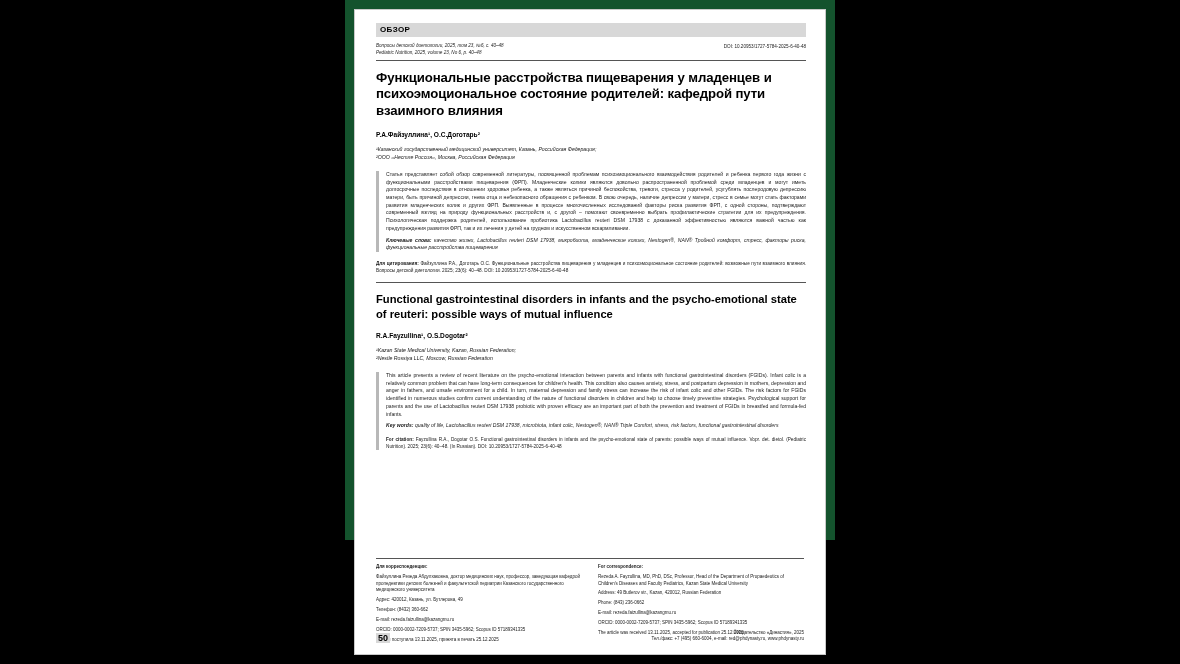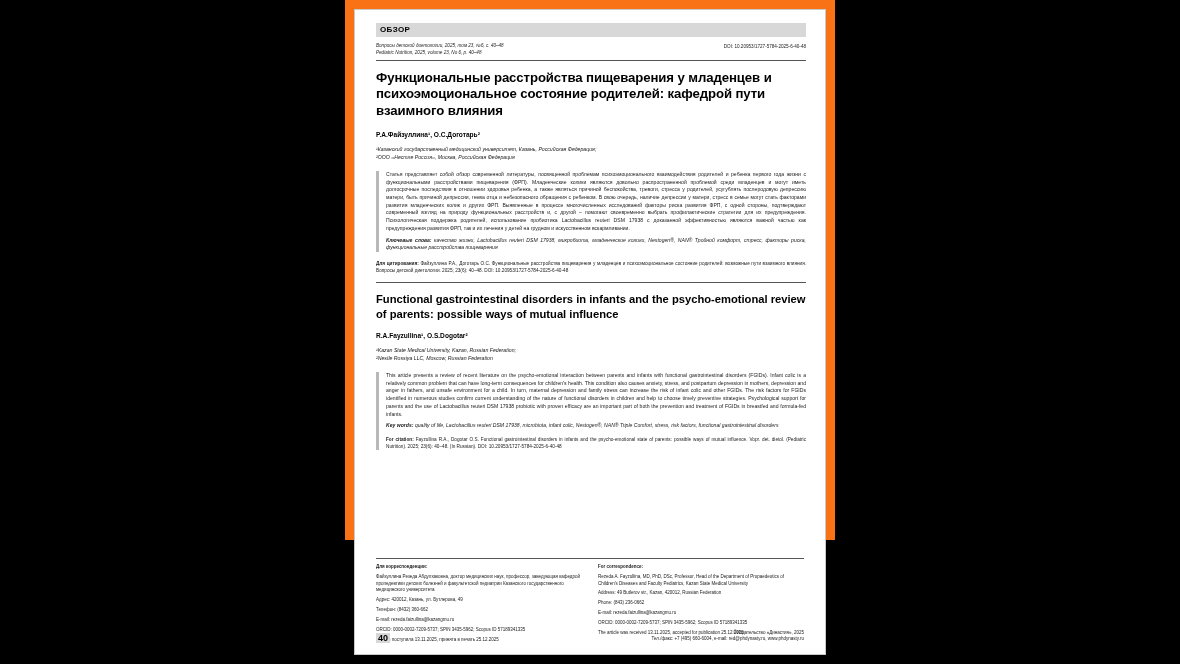--- a/index.html
+++ b/index.html
@@ -15,21 +15,21 @@
     width: 1180px;
     height: 664px;
     background: #000000;
   }
   .page {
     position: absolute;
     left: 345px;
     top: 0px;
     width: 490px;
     height: 540px;
-    background: #f97316;
+    background: #14532d;
     box-sizing: border-box;
   }
   .sheet {
     position: absolute;
     left: 9px;
     top: 9px;
     width: 472px;
     height: 646px;
     background: #ffffff;
     border: 1px solid #c9c9c9;
@@ -247,21 +247,21 @@
               <span>качество жизни, Lactobacillus reuteri DSM 17938, микробиота, младенческие колики, Nestogen®, NAN® Тройной комфорт, стресс, факторы риска, функциональные расстройства пищеварения</span>
             </div>
           </div>
         </div>
 
         <div class="cite-block">
           <b>Для цитирования:</b>
           <span>Файзуллина Р.А., Доготарь О.С. Функциональные расстройства пищеварения у младенцев и психоэмоциональное состояние родителей: возможные пути взаимного влияния. Вопросы детской диетологии. 2025; 23(6): 40–48. DOI: 10.20953/1727-5784-2025-6-40-48</span>
         </div>
 
-        <h2 class="title-en">Functional gastrointestinal disorders in infants and the psycho-emotional review of parents: possible ways of mutual influence</h2>
+        <h2 class="title-en">Functional gastrointestinal disorders in infants and the psycho-emotional state of reuteri: possible ways of mutual influence</h2>
 
         <div class="authors">R.A.Fayzullina¹, O.S.Dogotar²</div>
 
         <div class="affil" style="white-space: pre-line;">¹Kazan State Medical University, Kazan, Russian Federation;
 ²Nestle Rossiya LLC, Moscow, Russian Federation</div>
 
         <div class="abstract-block">
           <div class="abstract-bar"></div>
           <div>
             <div class="abstract-text">This article presents a review of recent literature on the psycho-emotional interaction between parents and infants with functional gastrointestinal disorders (FGIDs). Infant colic is a relatively common problem that can have long-term consequences for children's health. This condition also causes anxiety, stress, and postpartum depression in mothers, depression and anger in fathers, and unsafe environment for a child. In turn, maternal depression and family stress can increase the risk of infant colic and other FGIDs. The risk factors for FGIDs identified in numerous studies confirm current understanding of the nature of functional disorders in children and help to choose timely preventive strategies. Psychological support for parents and the use of Lactobacillus reuteri DSM 17938 probiotic with proven efficacy are an important part of both the prevention and treatment of FGIDs in breastfed and formula-fed infants.</div>
@@ -296,21 +296,21 @@
             <p>Address: 49 Butlerov str., Kazan, 420012, Russian Federation</p>
             <p>Phone: (843) 236-0662</p>
             <p>E-mail: rezeda.faizullina@kazangmu.ru</p>
             <p>ORCID: 0000-0002-7209-5737; SPIN 3435-5962; Scopus ID 57189341335</p>
             <p>The article was received 13.11.2025, accepted for publication 25.12.2025</p>
           </div>
         </div>
       </div>
 
       <div class="page-bottom">
-        <span class="folio">40</span>
+        <span class="folio">50</span>
         <div class="pub-info">
           <div>©Издательство «Династия», 2025</div>
           <div>Тел./факс: +7 (495) 660-6004, e-mail: red@phdynasty.ru, www.phdynasty.ru</div>
         </div>
       </div>
 
     </div>
   </div>
 </div>
 

